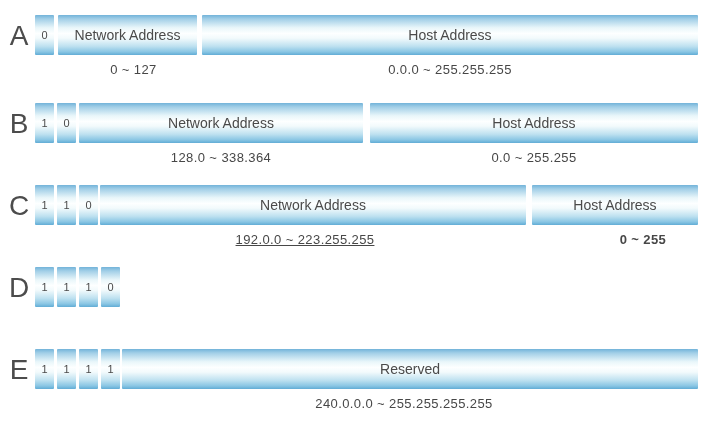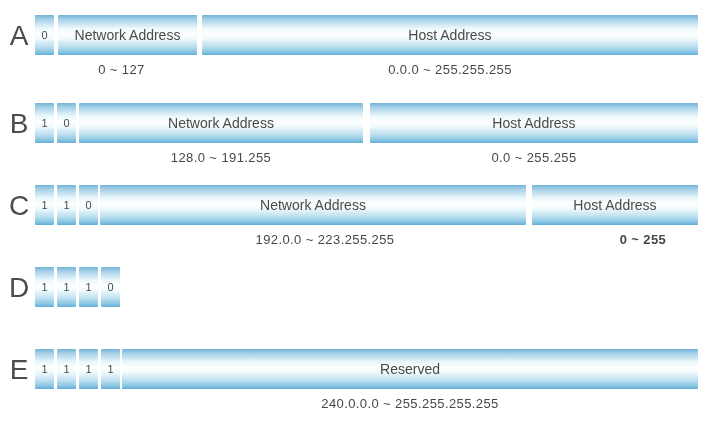--- a/index.html
+++ b/index.html
@@ -90,60 +90,60 @@
     <div class="class-label">A</div>
     <div class="bar bit b1">
         <span>0</span>
       </div>
     <div class="bar" style="left:58px;width:139px;">
         <span class="seg-label">Network Address</span>
       </div>
     <div class="bar" style="left:202px;width:496px;">
         <span class="seg-label">Host Address</span>
       </div>
-    <div class="range" style="left:52px;width:139px;">0 ~ 127</div>
+    <div class="range" style="left:64px;width:139px;">0 ~ 127</div>
     <div class="range" style="left:202px;width:496px;">0.0.0 ~ 255.255.255</div>
   </div>
 
   <div class="row row-b">
     <div class="class-label">B</div>
     <div class="bar bit b1">
         <span>1</span>
       </div>
     <div class="bar bit b2">
         <span>0</span>
       </div>
     <div class="bar" style="left:79px;width:284px;">
         <span class="seg-label">Network Address</span>
       </div>
     <div class="bar" style="left:370px;width:328px;">
         <span class="seg-label">Host Address</span>
       </div>
-    <div class="range" style="left:79px;width:284px;">128.0 ~ 191.255</div>
+    <div class="range" style="left:79px;width:284px;">128.0 ~ 338.364</div>
     <div class="range" style="left:370px;width:328px;">0.0 ~ 255.255</div>
   </div>
 
   <div class="row row-c">
     <div class="class-label">C</div>
     <div class="bar bit b1">
         <span>1</span>
       </div>
     <div class="bar bit b2">
         <span>1</span>
       </div>
     <div class="bar bit b3">
         <span>0</span>
       </div>
     <div class="bar" style="left:100px;width:426px;">
         <span class="seg-label">Network Address</span>
       </div>
     <div class="bar" style="left:532px;width:166px;">
         <span class="seg-label">Host Address</span>
       </div>
-    <div class="range" style="left:112px;width:426px;">192.0.0 ~ 223.255.255</div>
+    <div class="range" style="left:92px;width:426px;text-decoration:underline;">192.0.0 ~ 223.255.255</div>
     <div class="range" style="left:560px;width:166px;font-weight:bold;">0 ~ 255</div>
   </div>
 
   <div class="row row-d">
     <div class="class-label">D</div>
     <div class="bar bit b1">
         <span>1</span>
       </div>
     <div class="bar bit b2">
         <span>1</span>
@@ -166,16 +166,16 @@
       </div>
     <div class="bar bit b3">
         <span>1</span>
       </div>
     <div class="bar bit b4">
         <span>1</span>
       </div>
     <div class="bar" style="left:122px;width:576px;">
         <span class="seg-label">Reserved</span>
       </div>
-    <div class="range" style="left:122px;width:576px;">240.0.0.0 ~ 255.255.255.255</div>
+    <div class="range" style="left:116px;width:576px;">240.0.0.0 ~ 255.255.255.255</div>
   </div>
 
 </div>
 
 </body></html>

